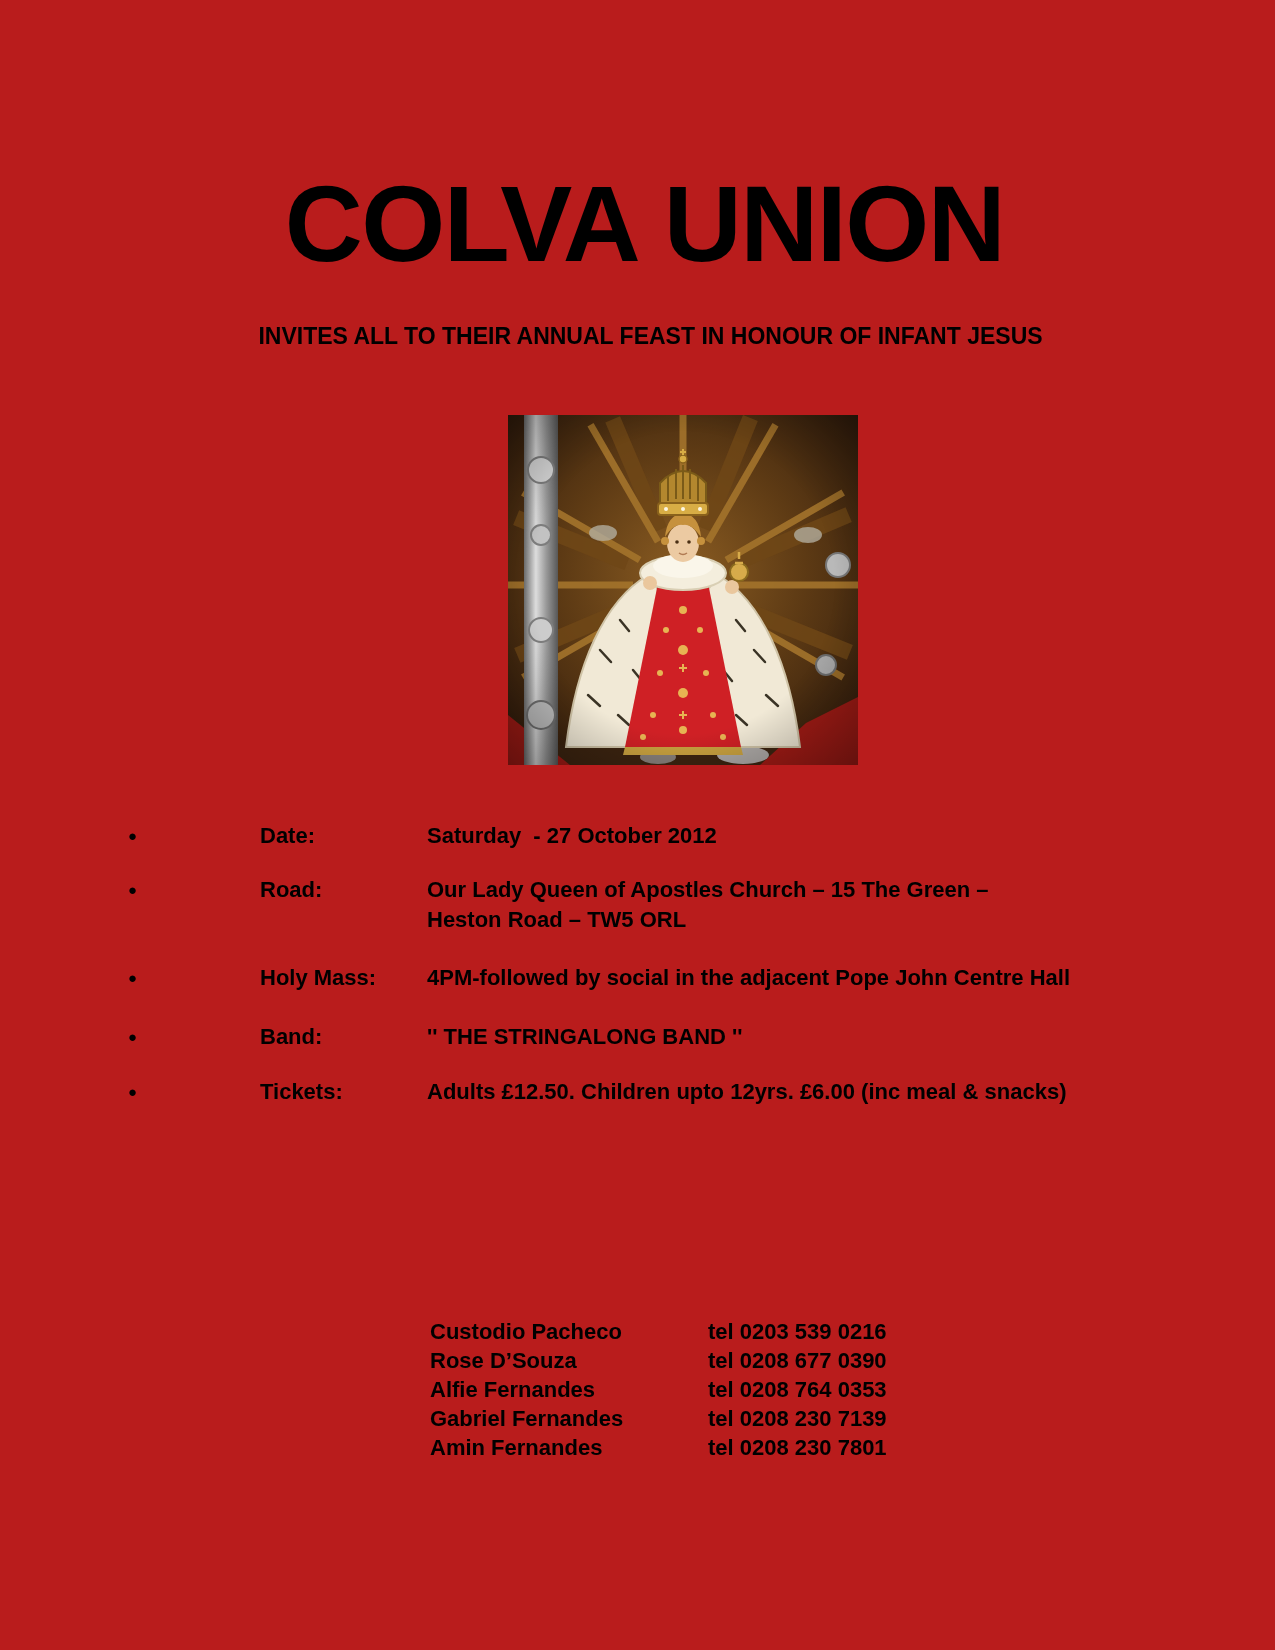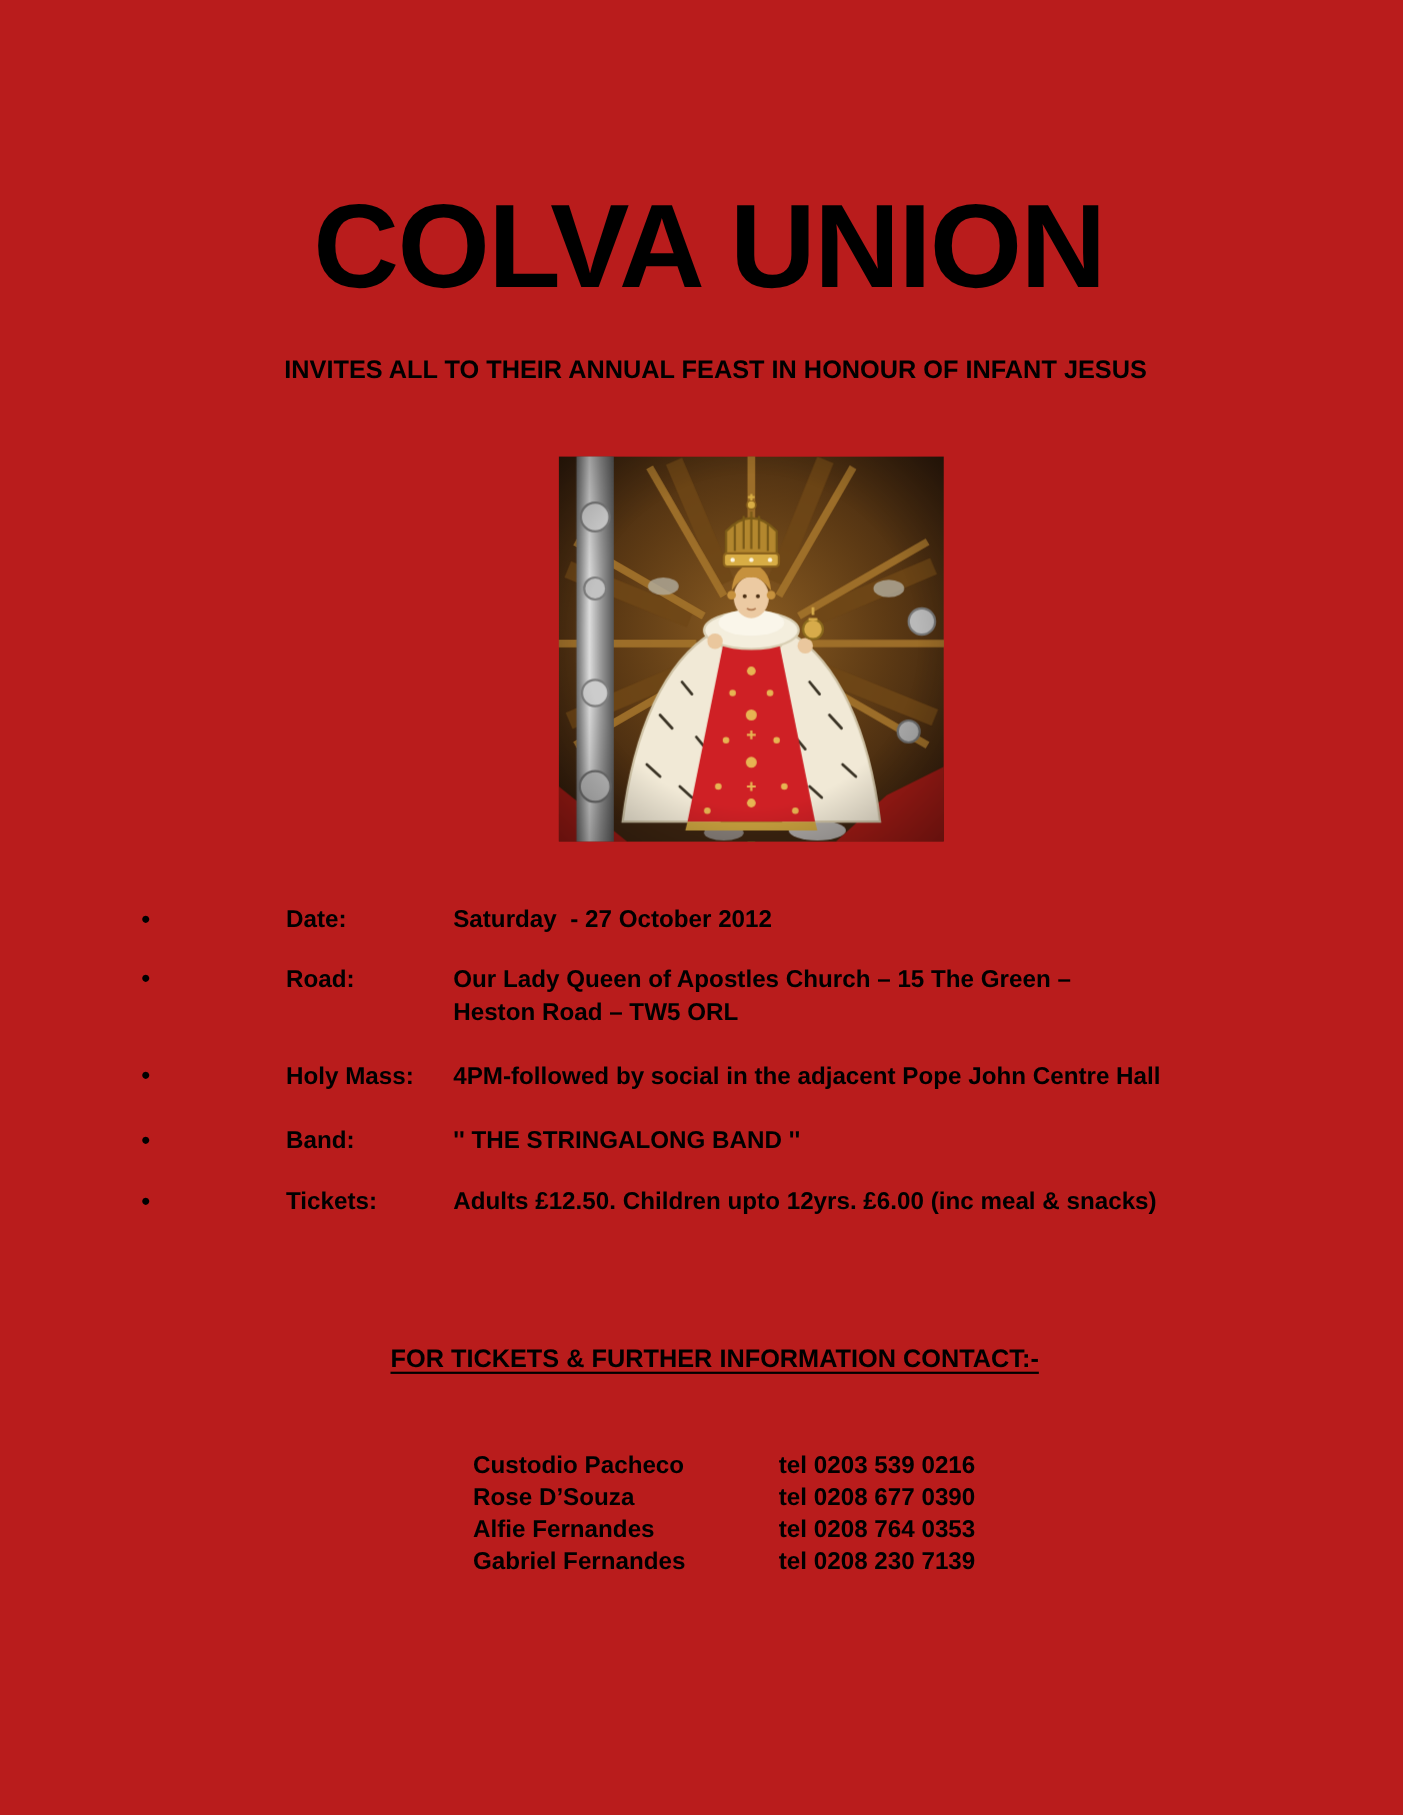--- a/index.html
+++ b/index.html
@@ -31,21 +31,21 @@
   .detail-row {
     position:absolute; left:0; width:1275px;
     font-size:22px; line-height:30px;
   }
   .bullet {
     position:absolute; left:128px; top:0;
     font-size:15px; line-height:30px;
   }
   .detail-label { position:absolute; left:260px; top:0; white-space:nowrap; }
   .detail-value {
-    position:absolute; left:412px; top:0; width:800px;
+    position:absolute; left:427px; top:0; width:800px;
     white-space:pre-wrap;
   }
   .row-date    { top:821px; }
   .row-place   { top:875px; }
   .row-mass    { top:963px; }
   .row-band    { top:1022px; }
   .row-tickets { top:1077px; }
   .contact-heading {
     position:absolute; left:355px; top:1221px;
     font-size:23px; line-height:28px;
@@ -229,34 +229,37 @@
     <span class="detail-label">Band:</span>
     <span class="detail-value">'' THE STRINGALONG BAND ''</span>
   </div>
 
   <div class="detail-row row-tickets">
     <span class="bullet">●</span>
     <span class="detail-label">Tickets:</span>
     <span class="detail-value">Adults £12.50. Children upto 12yrs. £6.00 (inc meal &amp; snacks)</span>
   </div>
 
-  <div class="contact-heading">FOR TICKETS &amp; FURTHER INFORMATION CONTACT:-</div>
 
   <div class="contacts">
     <div class="contact-row">
       <span class="contact-name">Custodio Pacheco</span>
       <span class="contact-tel">tel 0203 539 0216</span>
     </div>
     <div class="contact-row">
       <span class="contact-name">Rose D’Souza</span>
       <span class="contact-tel">tel 0208 677 0390</span>
     </div>
     <div class="contact-row">
       <span class="contact-name">Alfie Fernandes</span>
       <span class="contact-tel">tel 0208 764 0353</span>
     </div>
     <div class="contact-row">
       <span class="contact-name">Gabriel Fernandes</span>
       <span class="contact-tel">tel 0208 230 7139</span>
     </div>
+    <div class="contact-row">
+      <span class="contact-name">Amin Fernandes</span>
+      <span class="contact-tel">tel 0208 230 7801</span>
+    </div>
   </div>
 
 </div>
 
 </body></html>

